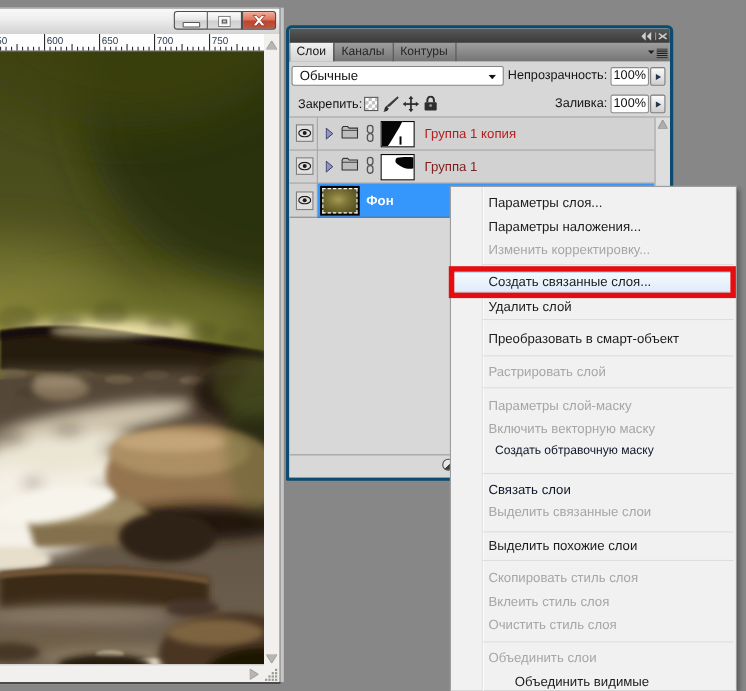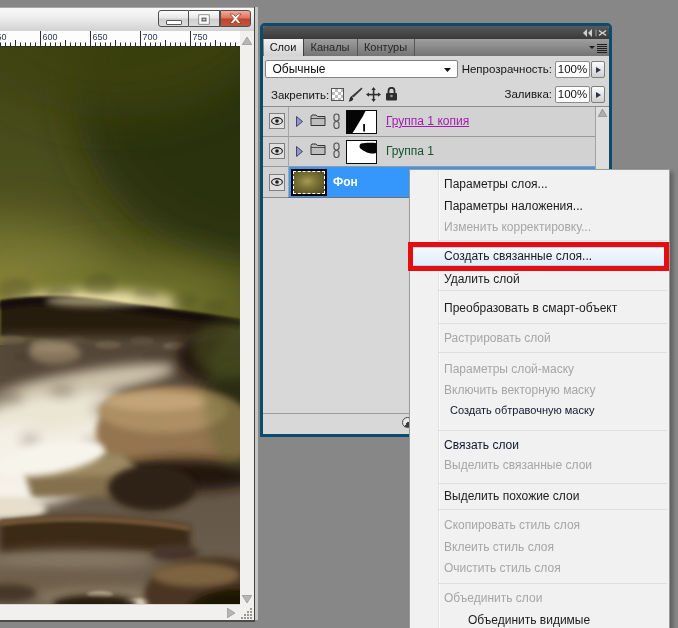--- a/index.html
+++ b/index.html
@@ -342,39 +342,39 @@
   <svg class="abs" style="left:69px;top:86.5px;" width="9" height="17" viewBox="0 0 9 17">
       <rect x="2" y="1" width="5" height="7" rx="2.4" fill="none" stroke="#555" stroke-width="1.2"></rect>
       <rect x="2" y="8.5" width="5" height="7" rx="2.4" fill="none" stroke="#555" stroke-width="1.2"></rect>
     </svg>
   <div class="abs" style="left:83px;top:84px;width:31px;height:24px;background:#fff;border:1px solid #0a0a0a;box-sizing:border-box;">
     <svg width="29" height="22" viewBox="0 0 29 22">
         <path d="M0 0 L18.5 0 L16 5 L13.5 9 L10.5 14 L7.5 19 L5.5 22 L0 22 Z" fill="#050505"></path>
         <rect x="16.2" y="13" width="1.8" height="7.5" fill="#050505"></rect>
       </svg>
   </div>
-  <div class="abs" style="left:123px;top:88px;height:15px;color:#a21caf;font-size:12px;line-height:15px;text-decoration:underline;">Группа 1 копия</div>
+  <div class="abs" style="left:123px;top:88px;height:15px;color:#b91c1c;font-size:12px;line-height:15px;">Группа 1 копия</div>
 
   <svg class="abs" style="left:33px;top:119.5px;" width="7" height="11" viewBox="0 0 7 11">
       <path d="M0.5 0.5 L6.5 5.5 L0.5 10.5 Z" fill="#8f95cc" stroke="#3a3a55" stroke-width="0.9"></path>
     </svg>
   <svg class="abs" style="left:47px;top:117px;" width="16" height="13" viewBox="0 0 16 13">
       <path d="M1 3.5 L1 11.5 L15 11.5 L15 2.5 L7.5 2.5 L6 1 L2 1 L1 2.5 Z" fill="#bdbdbd" stroke="#333" stroke-width="1"></path>
       <line x1="1" y1="4.5" x2="15" y2="4.5" stroke="#333" stroke-width="0.8"></line>
     </svg>
   <svg class="abs" style="left:69px;top:116px;" width="9" height="17" viewBox="0 0 9 17">
       <rect x="2" y="1" width="5" height="7" rx="2.4" fill="none" stroke="#555" stroke-width="1.2"></rect>
       <rect x="2" y="8.5" width="5" height="7" rx="2.4" fill="none" stroke="#555" stroke-width="1.2"></rect>
     </svg>
   <div class="abs" style="left:83px;top:113.5px;width:31px;height:24px;background:#fff;border:1px solid #0a0a0a;box-sizing:border-box;">
     <svg width="29" height="22" viewBox="0 0 29 22">
         <path d="M14 2.5 C18 1.5 25 1.5 29 2 L29 12 C26 13 22 12.5 19 11 C15.5 9.2 12.5 7.5 12.5 5.5 C12.5 4 13 3 14 2.5 Z" fill="#050505"></path>
       </svg>
   </div>
-  <div class="abs" style="left:123px;top:117.5px;height:15px;color:#14532d;font-size:12px;line-height:15px;">Группа 1</div>
+  <div class="abs" style="left:123px;top:117.5px;height:15px;color:#7f1d1d;font-size:12px;line-height:15px;">Группа 1</div>
 
   <div class="abs" style="left:27.5px;top:142.5px;width:36px;height:27px;background:#000;box-sizing:border-box;padding:2px;">
     <div style="width:32px;height:23px;background:radial-gradient(ellipse at 45% 45%,#a89a55 0%,#7d7436 35%,#5d5826 70%,#454216 100%);outline:1px dashed #fff;outline-offset:-1px;"></div>
   </div>
   <div class="abs" style="left:70px;top:148px;height:16px;color:#fff;font-size:12px;font-weight:bold;line-height:16px;">Фон</div>
 
   <div class="abs" style="left:331.5px;top:81px;width:14.5px;height:306px;background:#dedede;border-left:1px solid #a2a2a2;box-sizing:border-box;"></div>
   <svg class="abs" style="left:335px;top:83px;" width="9" height="8" viewBox="0 0 9 8">
       <path d="M4.5 0 L9 8 L0 8 Z" fill="#b0aeaa" stroke="#7e7c78" stroke-width="0.6"></path>
     </svg>

